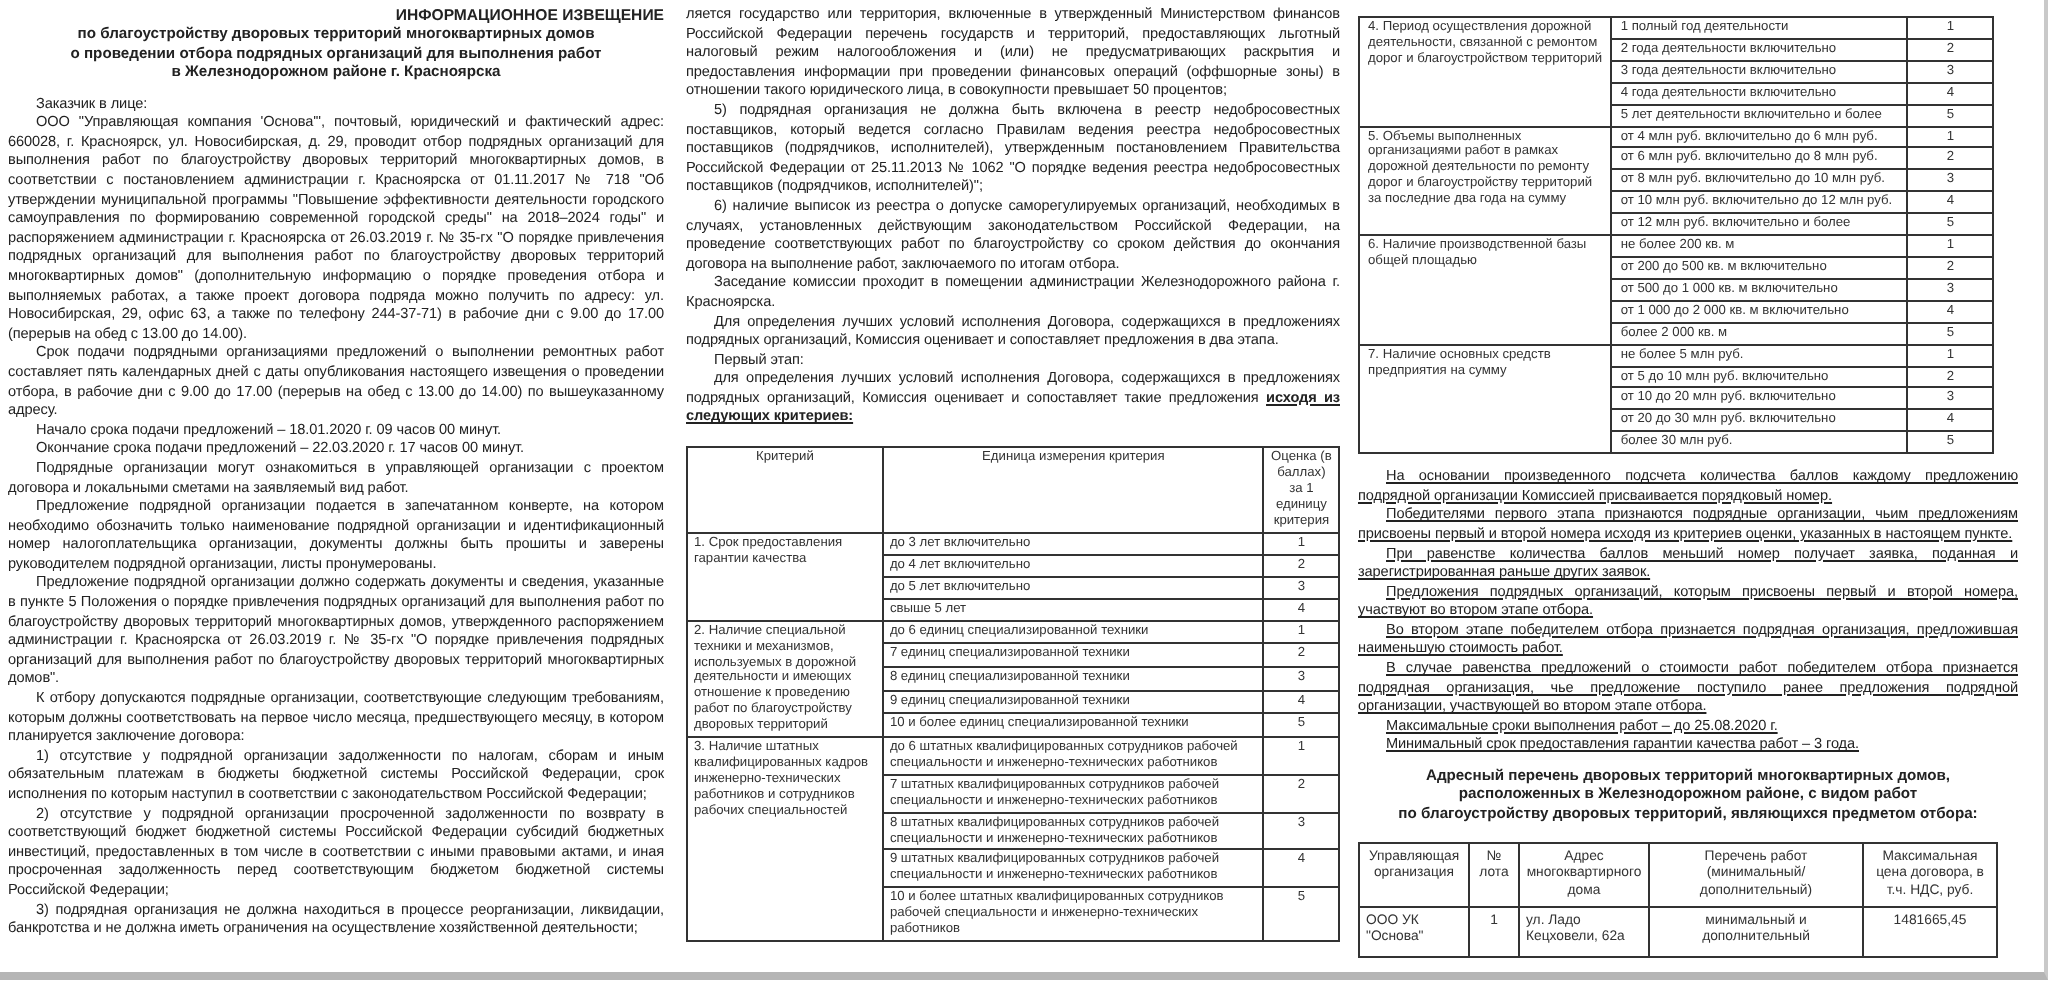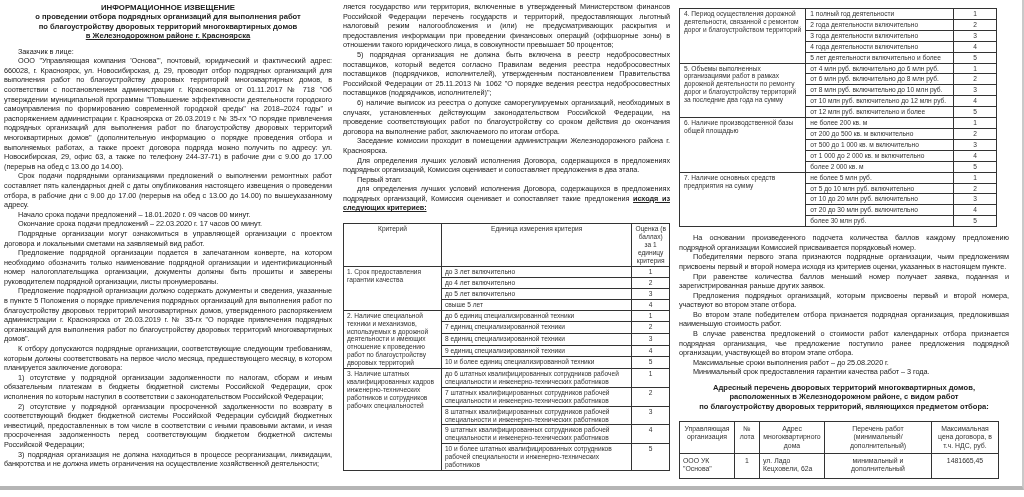--- a/index.html
+++ b/index.html
@@ -32,24 +32,24 @@
   .t3 th { vertical-align:top; padding:3px 3px; }
   .t3 td { padding:3px 3px 5px 3px; }
   .center { text-align:center; }
 </style>
 </head>
 <body>
 
 <div class="page">
 
   <div class="col c1">
-    <div class="title big" style="margin-top:1px;">ИНФОРМАЦИОННОЕ ИЗВЕЩЕНИЕ</div>
+    <div class="title big" style="margin-top:1px;text-align:right;">ИНФОРМАЦИОННОЕ ИЗВЕЩЕНИЕ</div>
+    <div class="subtitle">по благоустройству дворовых территорий многоквартирных домов</div>
     <div class="subtitle">о проведении отбора подрядных организаций для выполнения работ</div>
-    <div class="subtitle">по благоустройству дворовых территорий многоквартирных домов</div>
-    <div class="subtitle" style="margin-bottom:6px;text-decoration:underline;">в Железнодорожном районе г. Красноярска</div>
+    <div class="subtitle" style="margin-bottom:6px;">в Железнодорожном районе г. Красноярска</div>
     <p class="ind">Заказчик в лице:</p>
     <p class="ind">ООО "Управляющая компания 'Основа'", почтовый, юридический и фактический адрес: 660028, г. Красноярск, ул. Новосибирская, д. 29, проводит отбор подрядных организаций для выполнения работ по благоустройству дворовых территорий многоквартирных домов, в соответствии с постановлением администрации г. Красноярска от 01.11.2017 № 718 "Об утверждении муниципальной программы "Повышение эффективности деятельности городского самоуправления по формированию современной городской среды" на 2018–2024 годы" и распоряжением администрации г. Красноярска от 26.03.2019 г. № 35-гх "О порядке привлечения подрядных организаций для выполнения работ по благоустройству дворовых территорий многоквартирных домов" (дополнительную информацию о порядке проведения отбора и выполняемых работах, а также проект договора подряда можно получить по адресу: ул. Новосибирская, 29, офис 63, а также по телефону 244-37-71) в рабочие дни с 9.00 до 17.00 (перерыв на обед с 13.00 до 14.00).</p>
     <p class="ind">Срок подачи подрядными организациями предложений о выполнении ремонтных работ составляет пять календарных дней с даты опубликования настоящего извещения о проведении отбора, в рабочие дни с 9.00 до 17.00 (перерыв на обед с 13.00 до 14.00) по вышеуказанному адресу.</p>
     <p class="ind">Начало срока подачи предложений – 18.01.2020 г. 09 часов 00 минут.</p>
     <p class="ind">Окончание срока подачи предложений – 22.03.2020 г. 17 часов 00 минут.</p>
     <p class="ind">Подрядные организации могут ознакомиться в управляющей организации с проектом договора и локальными сметами на заявляемый вид работ.</p>
     <p class="ind">Предложение подрядной организации подается в запечатанном конверте, на котором необходимо обозначить только наименование подрядной организации и идентификационный номер налогоплательщика организации, документы должны быть прошиты и заверены руководителем подрядной организации, листы пронумерованы.</p>
     <p class="ind">Предложение подрядной организации должно содержать документы и сведения, указанные в пункте 5 Положения о порядке привлечения подрядных организаций для выполнения работ по благоустройству дворовых территорий многоквартирных домов, утвержденного распоряжением администрации г. Красноярска от 26.03.2019 г. № 35-гх "О порядке привлечения подрядных организаций для выполнения работ по благоустройству дворовых территорий многоквартирных домов".</p>
     <p class="ind">К отбору допускаются подрядные организации, соответствующие следующим требованиям, которым должны соответствовать на первое число месяца, предшествующего месяцу, в котором планируется заключение договора:</p>
     <p class="ind">1) отсутствие у подрядной организации задолженности по налогам, сборам и иным обязательным платежам в бюджеты бюджетной системы Российской Федерации, срок исполнения по которым наступил в соответствии с законодательством Российской Федерации;</p>
@@ -227,27 +227,27 @@
             <td>от 20 до 30 млн руб. включительно</td>
             <td class="score">4</td>
           </tr>
       <tr>
             <td>более 30 млн руб.</td>
             <td class="score">5</td>
           </tr>
     </tbody>
       </table>
 
-    <div style="margin-top:6px;">
+    <div style="margin-top:6px;text-decoration:underline;">
       <p class="ind">На основании произведенного подсчета количества баллов каждому предложению подрядной организации Комиссией присваивается порядковый номер.</p>
       <p class="ind">Победителями первого этапа признаются подрядные организации, чьим предложениям присвоены первый и второй номера исходя из критериев оценки, указанных в настоящем пункте.</p>
       <p class="ind">При равенстве количества баллов меньший номер получает заявка, поданная и зарегистрированная раньше других заявок.</p>
       <p class="ind">Предложения подрядных организаций, которым присвоены первый и второй номера, участвуют во втором этапе отбора.</p>
       <p class="ind">Во втором этапе победителем отбора признается подрядная организация, предложившая наименьшую стоимость работ.</p>
-      <p class="ind">В случае равенства предложений о стоимости работ календарных отбора признается подрядная организация, чье предложение поступило ранее предложения подрядной организации, участвующей во втором этапе отбора.</p>
+      <p class="ind">В случае равенства предложений о стоимости работ победителем отбора признается подрядная организация, чье предложение поступило ранее предложения подрядной организации, участвующей во втором этапе отбора.</p>
       <p class="ind">Максимальные сроки выполнения работ – до 25.08.2020 г.</p>
       <p class="ind">Минимальный срок предоставления гарантии качества работ – 3 года.</p>
     </div>
 
     <div style="margin-top:6px;">
       <div class="subtitle">Адресный перечень дворовых территорий многоквартирных домов,</div>
       <div class="subtitle">расположенных в Железнодорожном районе, с видом работ</div>
       <div class="subtitle">по благоустройству дворовых территорий, являющихся предметом отбора:</div>
     </div>
 

